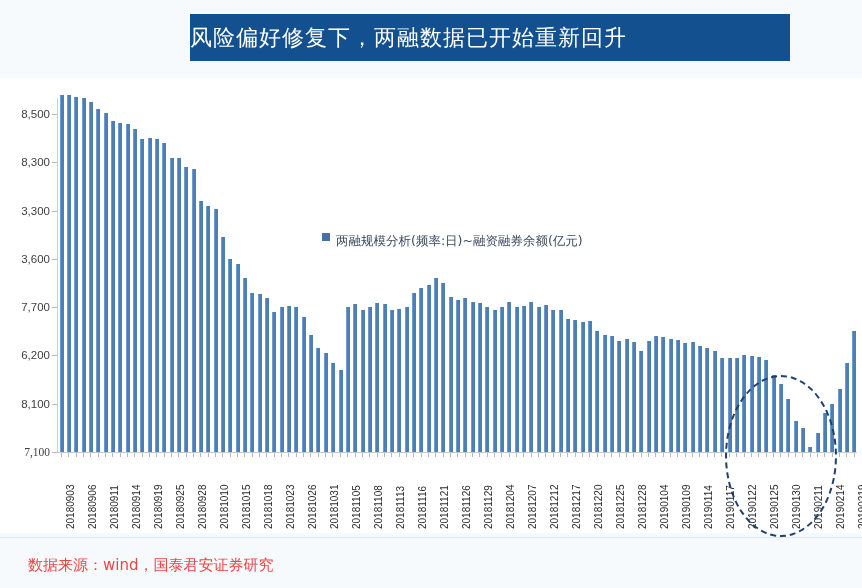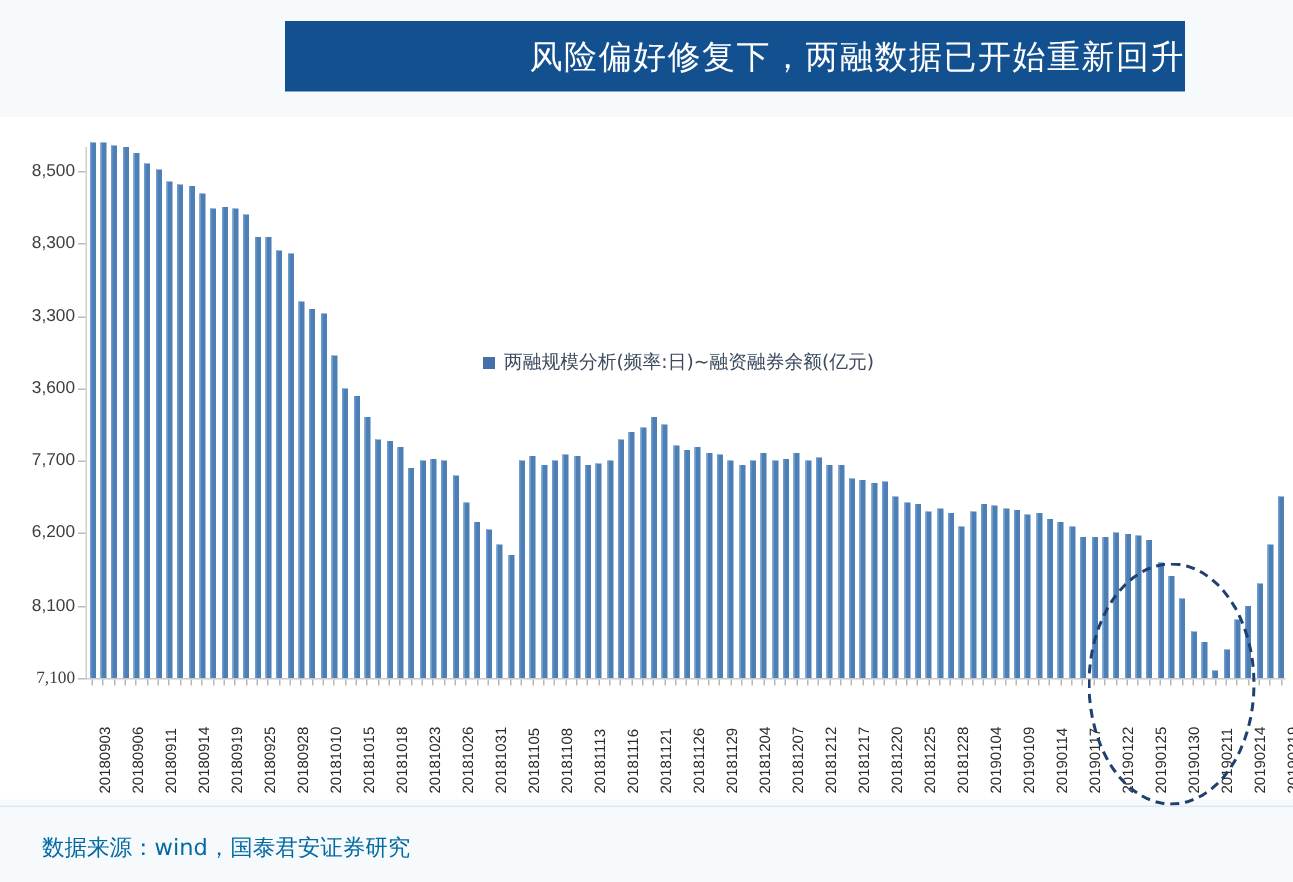--- a/index.html
+++ b/index.html
@@ -8,21 +8,21 @@
     background:#f6fafd;
     font-family:"Liberation Sans","DejaVu Sans",sans-serif;
     overflow:hidden;position:relative;
   }
   #page{position:absolute;inset:0;}
 
   
   .title-banner{
     position:absolute;left:190px;top:14px;width:600px;height:47px;
     background:#12508f;
-    display:flex;align-items:center;justify-content:flex-end;
+    display:flex;align-items:center;justify-content:flex-start;
   }
   .title-banner .txt{
     color:#ffffff;font-size:22px;letter-spacing:1px;white-space:nowrap;
     font-family:"DejaVu Sans","Liberation Sans",sans-serif;
   }
 
   
   .chart-card{
     position:absolute;left:0px;top:78px;width:862px;height:455px;
     background:#ffffff;
@@ -65,42 +65,42 @@
     font-size:10px;color:#2b2b2b;
     font-family:"Liberation Sans",sans-serif;
     transform-origin:left top;
     transform:rotate(-90deg) translateX(-70px);
     white-space:nowrap;letter-spacing:0px;
   }
 
   
   .legend{
     position:absolute;left:302px;top:155px;
-    display:flex;align-items:center;gap:6px;padding-left:20px;
+    display:flex;align-items:flex-start;gap:6px;padding-left:20px;
   }
   .legend-swatch{width:8px;height:8px;background:#4472a8;display:block;}
   .legend-text{
     font-size:12.5px;color:#3b4a5c;white-space:nowrap;
     font-family:"DejaVu Sans","Liberation Sans",sans-serif;
   }
 
   
   .ellipse{
     position:absolute;left:725px;top:297px;width:108px;height:158px;
     border:2px dashed #1f3f6e;border-radius:50%;
     pointer-events:none;
   }
 
   
   .footer-rule{
     position:absolute;left:0;top:537px;width:862px;height:1px;background:#dfe7ef;
   }
   .footer{
     position:absolute;left:28px;top:556px;
-    font-size:15px;color:#0369a1;white-space:nowrap;
+    font-size:15px;color:#ef4444;white-space:nowrap;
     font-family:"DejaVu Sans","Liberation Sans",sans-serif;
   }
 </style>
 </head>
 <body>
 
 <div id="page">
 
   <div class="title-banner">
     <span class="txt">风险偏好修复下，两融数据已开始重新回升</span>

